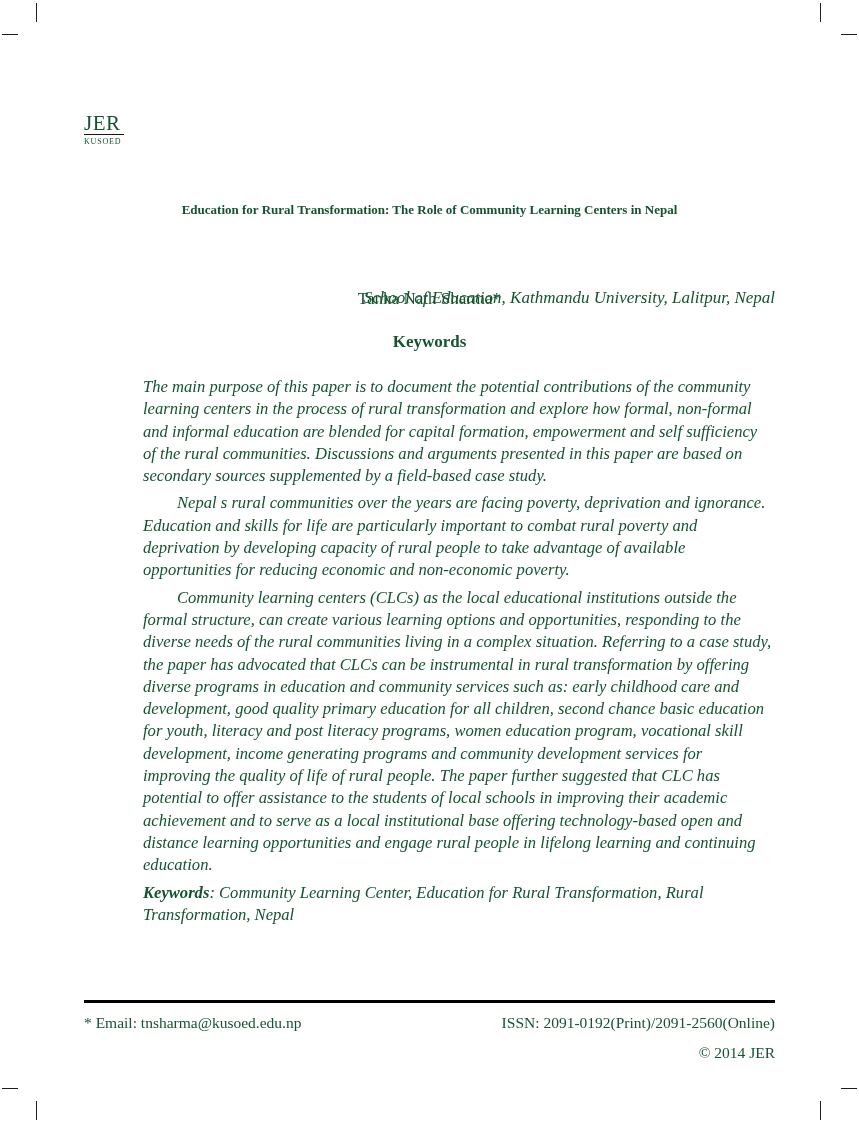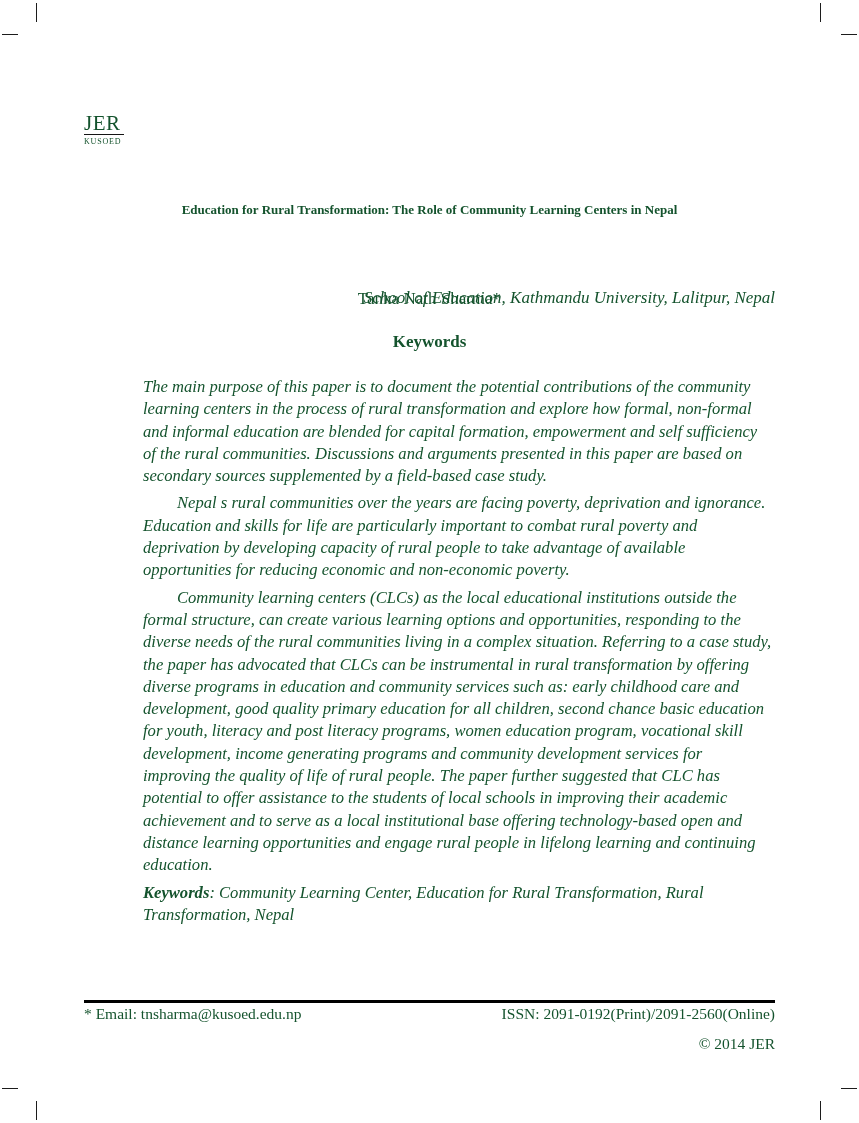--- a/index.html
+++ b/index.html
@@ -87,21 +87,21 @@
   }
   .abstract p { margin: 0 0 5px 0; }
   .abstract p.indent { text-indent: 34px; }
   .keywords { margin-top: 5px; }
   .kw-label { font-weight: bold; }
 
   .footer {
     position: absolute;
     left: 84px; right: 84px; top: 1000px;
     border-top: 3px solid #000000;
-    padding-top: 0;
+    padding-top: 9px;
     font-size: 15.5px;
     line-height: 21px;
   }
   .footer-row { display: flex; justify-content: space-between; }
   .copyright { text-align: right; margin-top: 9px; }
 </style>
 </head>
 <body>
 
 <div class="sheet">

